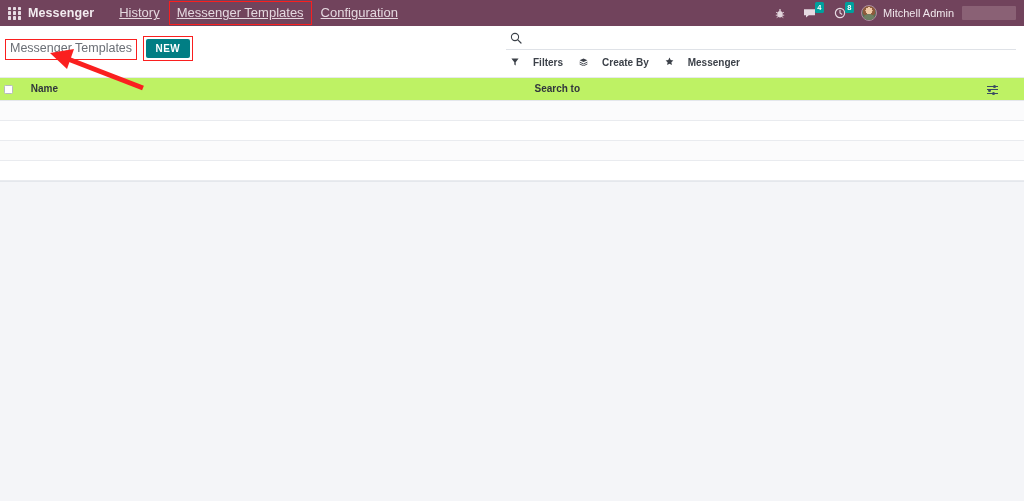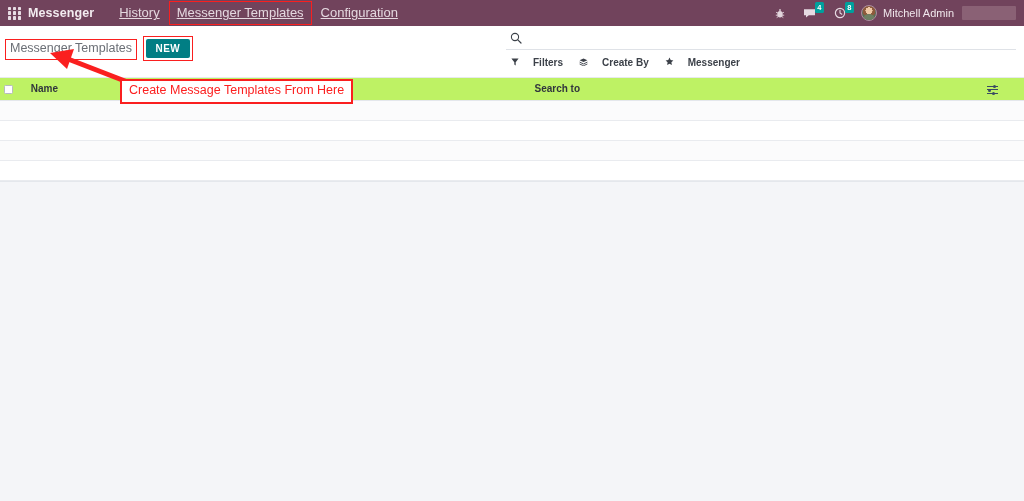--- a/index.html
+++ b/index.html
@@ -469,16 +469,15 @@
 
   <div class="annot-layer">
 
     <svg class="annot-arrow" width="1024" height="501" aria-hidden="true">
       <g>
         <path d="M143 88 L68 59" stroke="#fa1f1f" stroke-width="5" stroke-linecap="butt" fill="none"></path>
         <path d="M50 53 L74 49 L67 69 Z" fill="#fa1f1f"></path>
       </g>
     </svg>
 
-    <div class="annot-callout">Create Message Templates From Here</div>
   </div>
 
 </div>
 
 </body></html>

